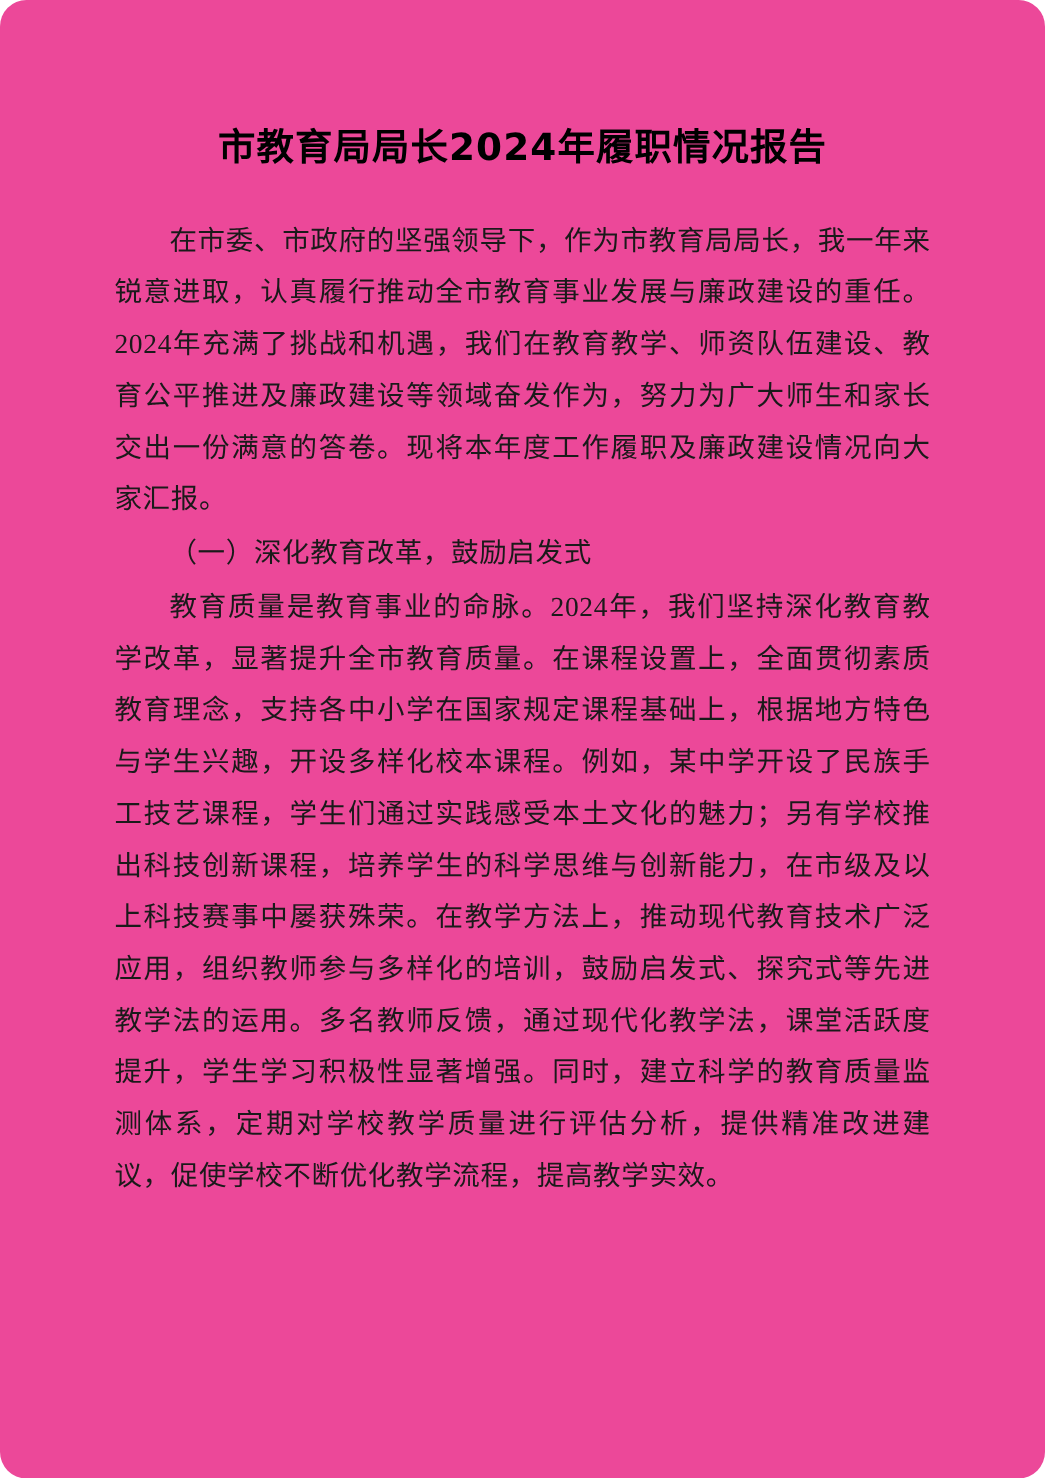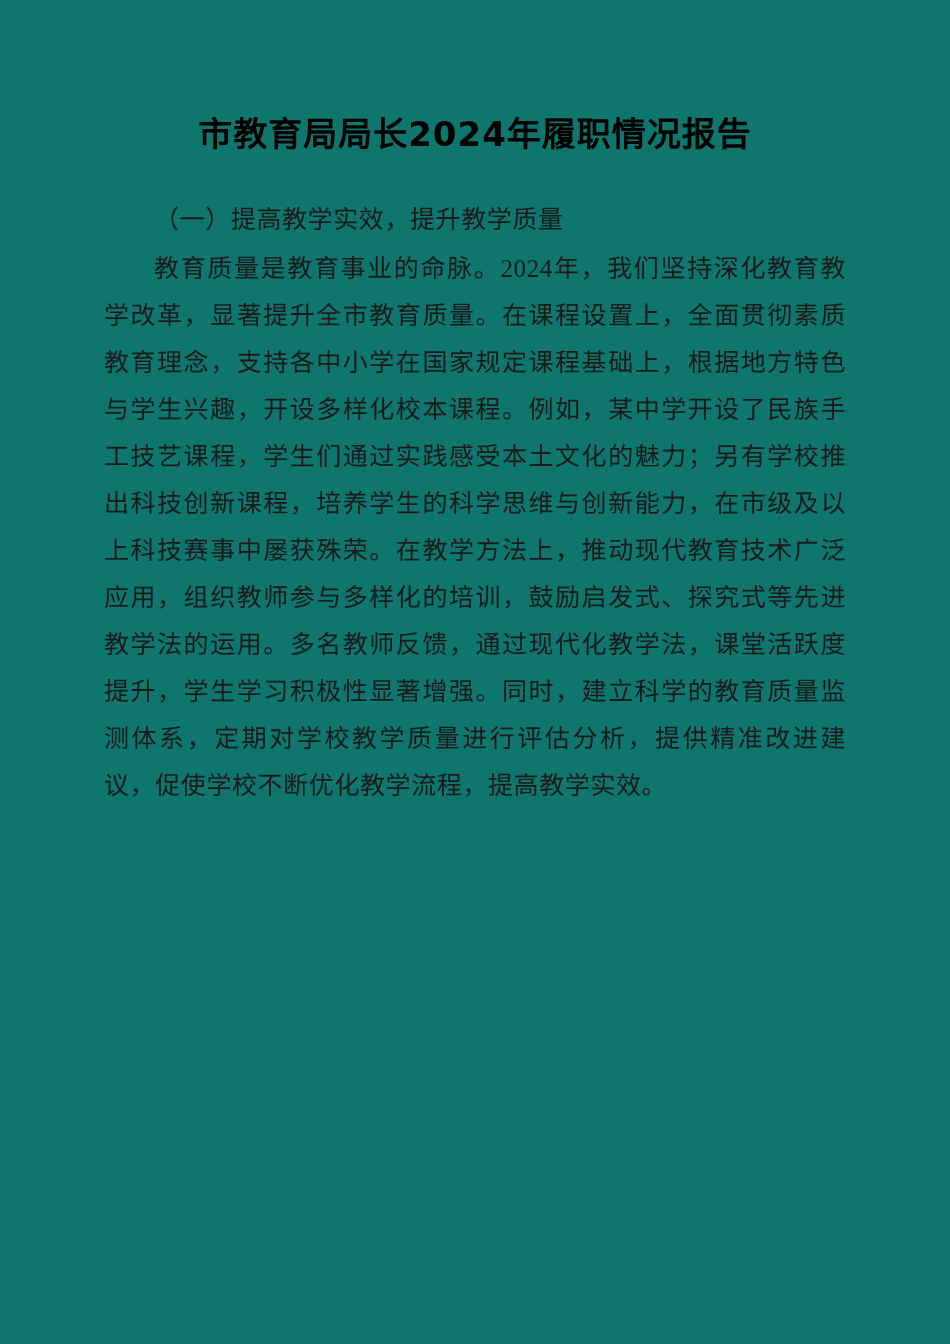--- a/index.html
+++ b/index.html
@@ -13,21 +13,22 @@
     font-family: "Liberation Serif", "DejaVu Serif", serif;
     color: #1a1a1a;
     position: relative;
     overflow: hidden;
   }
   .page {
     width: 950px;
     height: 1344px;
     box-sizing: border-box;
     padding: 112px 104px 60px 104px;
-    background: #0f766e;
+    background: #ec4899;
+    border-radius: 24px;
   }
   .doc-title {
     font-family: "DejaVu Sans", "Liberation Sans", sans-serif;
     font-weight: bold;
     font-size: 34px;
     line-height: 1.35;
     text-align: center;
     letter-spacing: 1px;
     margin: 0 0 38px 0;
     color: #000000;
@@ -60,18 +61,19 @@
     letter-spacing: 0.6px;
     color: #1a1a1a;
   }
 </style>
 </head>
 <body>
 
 <div class="page">
   <h1 class="doc-title">市教育局局长2024年履职情况报告</h1>
 
+  <p class="para">在市委、市政府的坚强领导下，作为市教育局局长，我一年来锐意进取，认真履行推动全市教育事业发展与廉政建设的重任。2024年充满了挑战和机遇，我们在教育教学、师资队伍建设、教育公平推进及廉政建设等领域奋发作为，努力为广大师生和家长交出一份满意的答卷。现将本年度工作履职及廉政建设情况向大家汇报。</p>
 
 
-  <p class="heading-2">（一）提高教学实效，提升教学质量</p>
+  <p class="heading-2">（一）深化教育改革，鼓励启发式</p>
 
   <p class="para">教育质量是教育事业的命脉。2024年，我们坚持深化教育教学改革，显著提升全市教育质量。在课程设置上，全面贯彻素质教育理念，支持各中小学在国家规定课程基础上，根据地方特色与学生兴趣，开设多样化校本课程。例如，某中学开设了民族手工技艺课程，学生们通过实践感受本土文化的魅力；另有学校推出科技创新课程，培养学生的科学思维与创新能力，在市级及以上科技赛事中屡获殊荣。在教学方法上，推动现代教育技术广泛应用，组织教师参与多样化的培训，鼓励启发式、探究式等先进教学法的运用。多名教师反馈，通过现代化教学法，课堂活跃度提升，学生学习积极性显著增强。同时，建立科学的教育质量监测体系，定期对学校教学质量进行评估分析，提供精准改进建议，促使学校不断优化教学流程，提高教学实效。</p>
 </div>
 
 </body></html>

